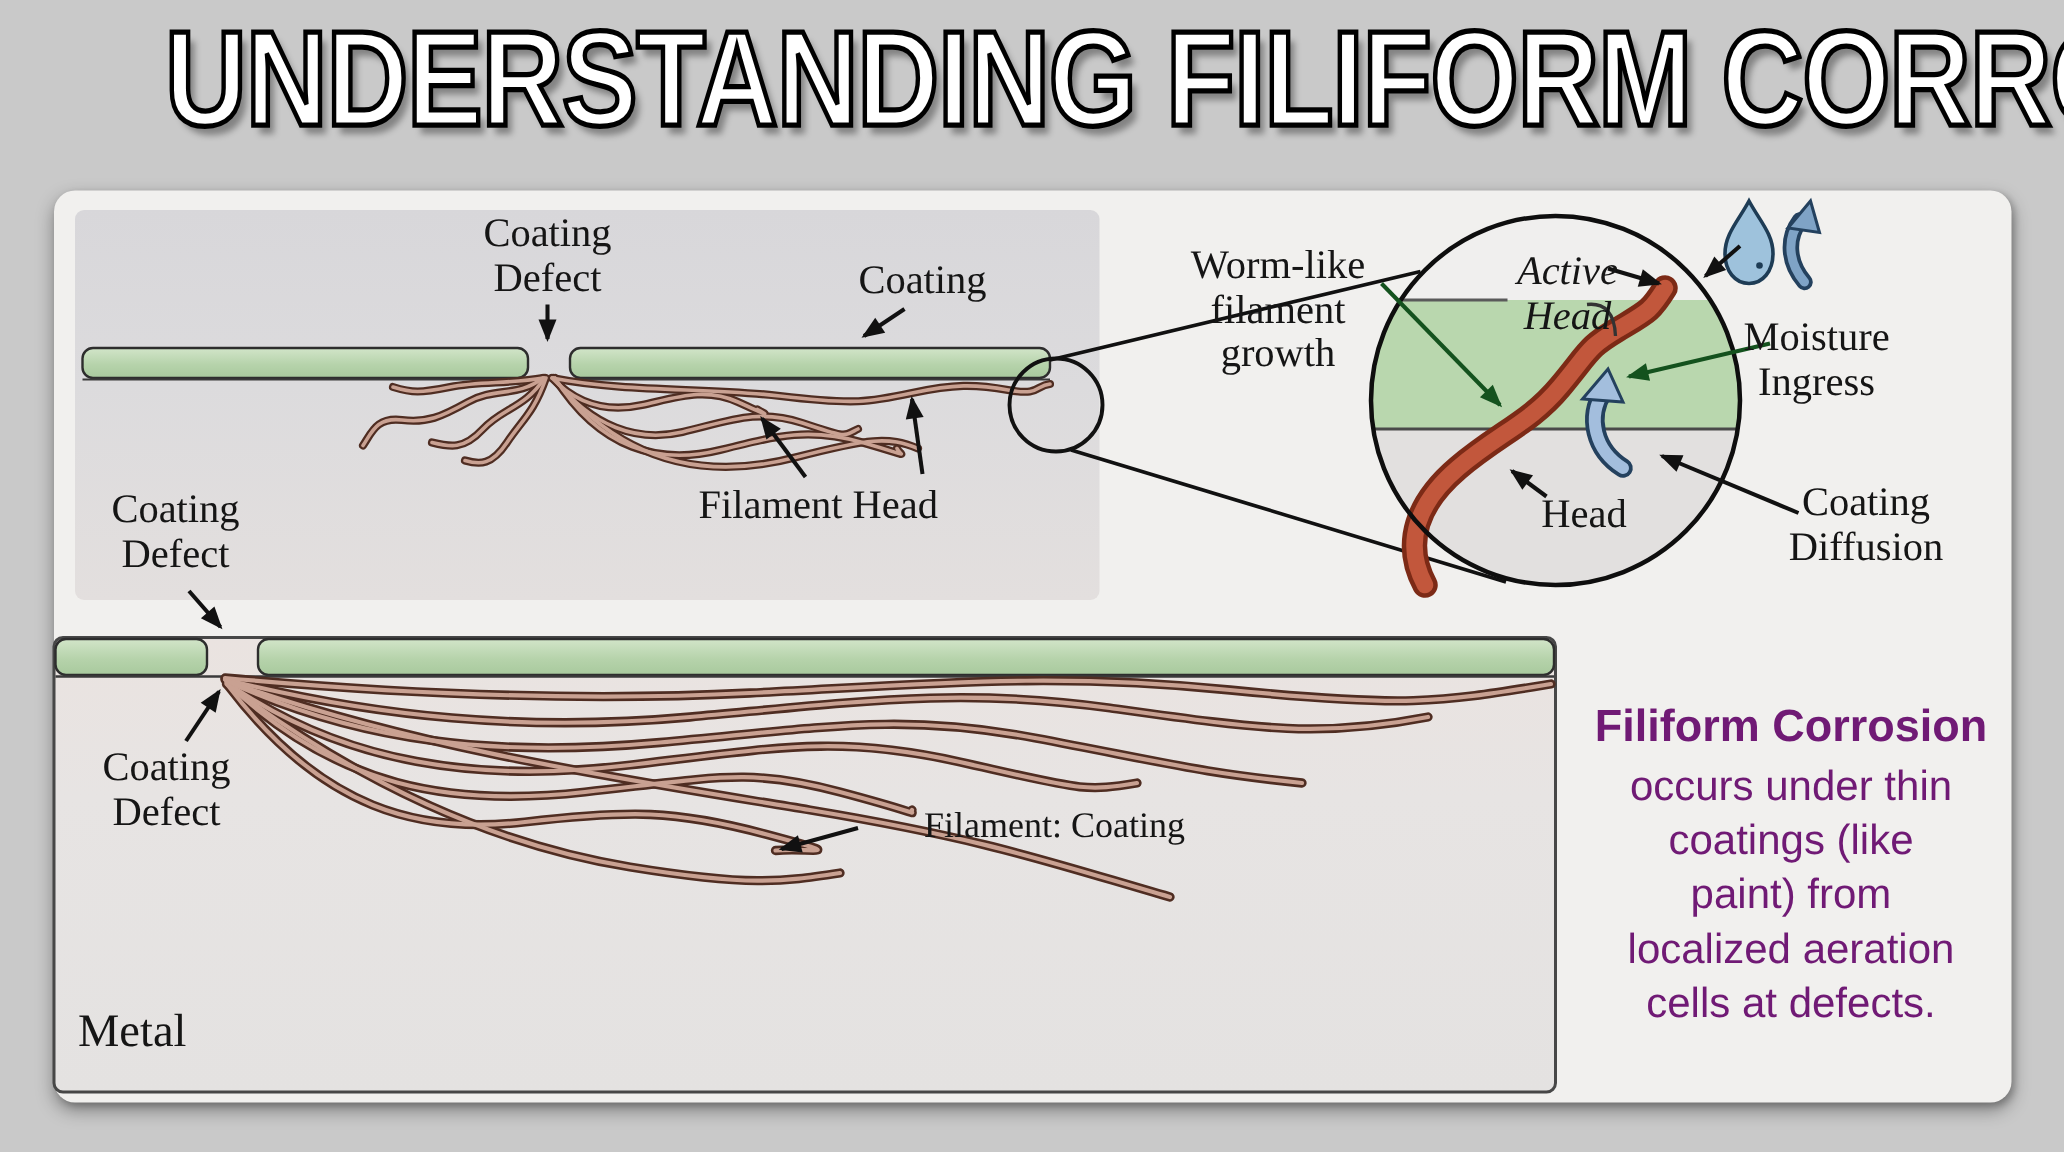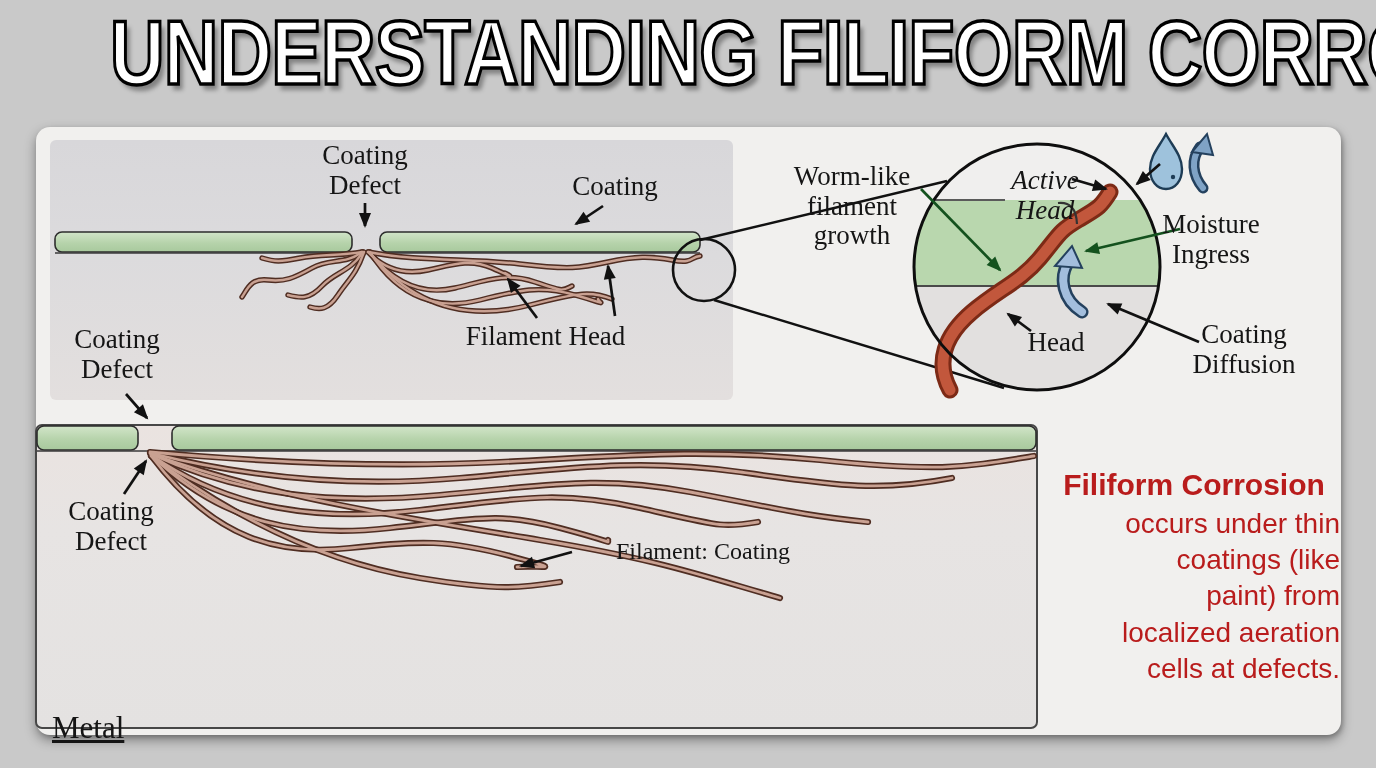--- a/index.html
+++ b/index.html
@@ -23,24 +23,24 @@
     box-shadow:0 5px 12px rgba(0,0,0,0.38), 2px 2px 4px rgba(0,0,0,0.18);
   }
   svg.scene{position:absolute;left:0;top:0;width:1376px;height:768px;}
   .lbl{
     position:absolute;color:#151515;white-space:pre-line;text-align:center;
     font-family:"Liberation Serif", serif;font-size:27px;line-height:1.1;
   }
   .lbl.left{text-align:left;}
   .info{
     position:absolute;left:1048px;top:466px;width:292px;text-align:center;
-    font-family:"Liberation Sans", sans-serif;color:#b91c1c;
+    font-family:"Liberation Sans", sans-serif;color:#701a75;
   }
   .info .head{font-size:30px;font-weight:bold;line-height:1.25;}
-  .info .body{font-size:28px;line-height:1.3;white-space:pre-line;margin-top:2px;text-align:right;}
+  .info .body{font-size:28px;line-height:1.3;white-space:pre-line;margin-top:2px;}
 </style>
 </head>
 <body>
 
 <div class="title">UNDERSTANDING FILIFORM CORROSION</div>
 <div class="main-panel"></div>
 
 <svg class="scene" viewBox="0 0 1376 768">
   <defs>
     <linearGradient id="gsub" x1="0" y1="0" x2="0" y2="1">
@@ -211,21 +211,21 @@
 
 <div class="lbl" style="left:300px;top:141px;width:130px;">Coating
 Defect</div>
 <div class="lbl" style="left:560px;top:172px;width:110px;">Coating</div>
 <div class="lbl" style="left:448px;top:322px;width:195px;">Filament Head</div>
 <div class="lbl" style="left:53px;top:325px;width:128px;">Coating
 Defect</div>
 <div class="lbl" style="left:47px;top:497px;width:128px;">Coating
 Defect</div>
 <div class="lbl" style="left:583px;top:538px;width:240px;font-size:24px;">Filament: Coating</div>
-<div class="lbl left" style="left:52px;top:711px;width:120px;font-size:31px;text-decoration:underline;">Metal</div>
+<div class="lbl left" style="left:52px;top:670px;width:120px;font-size:31px;">Metal</div>
 <div class="lbl" style="left:782px;top:162px;width:140px;">Worm-like
 filament
 growth</div>
 <div class="lbl" style="left:986px;top:166px;width:118px;font-style:italic;">Active
 Head</div>
 <div class="lbl" style="left:1024px;top:328px;width:64px;">Head</div>
 <div class="lbl" style="left:1148px;top:210px;width:126px;">Moisture
 Ingress</div>
 <div class="lbl" style="left:1178px;top:320px;width:132px;">Coating
 Diffusion</div>

